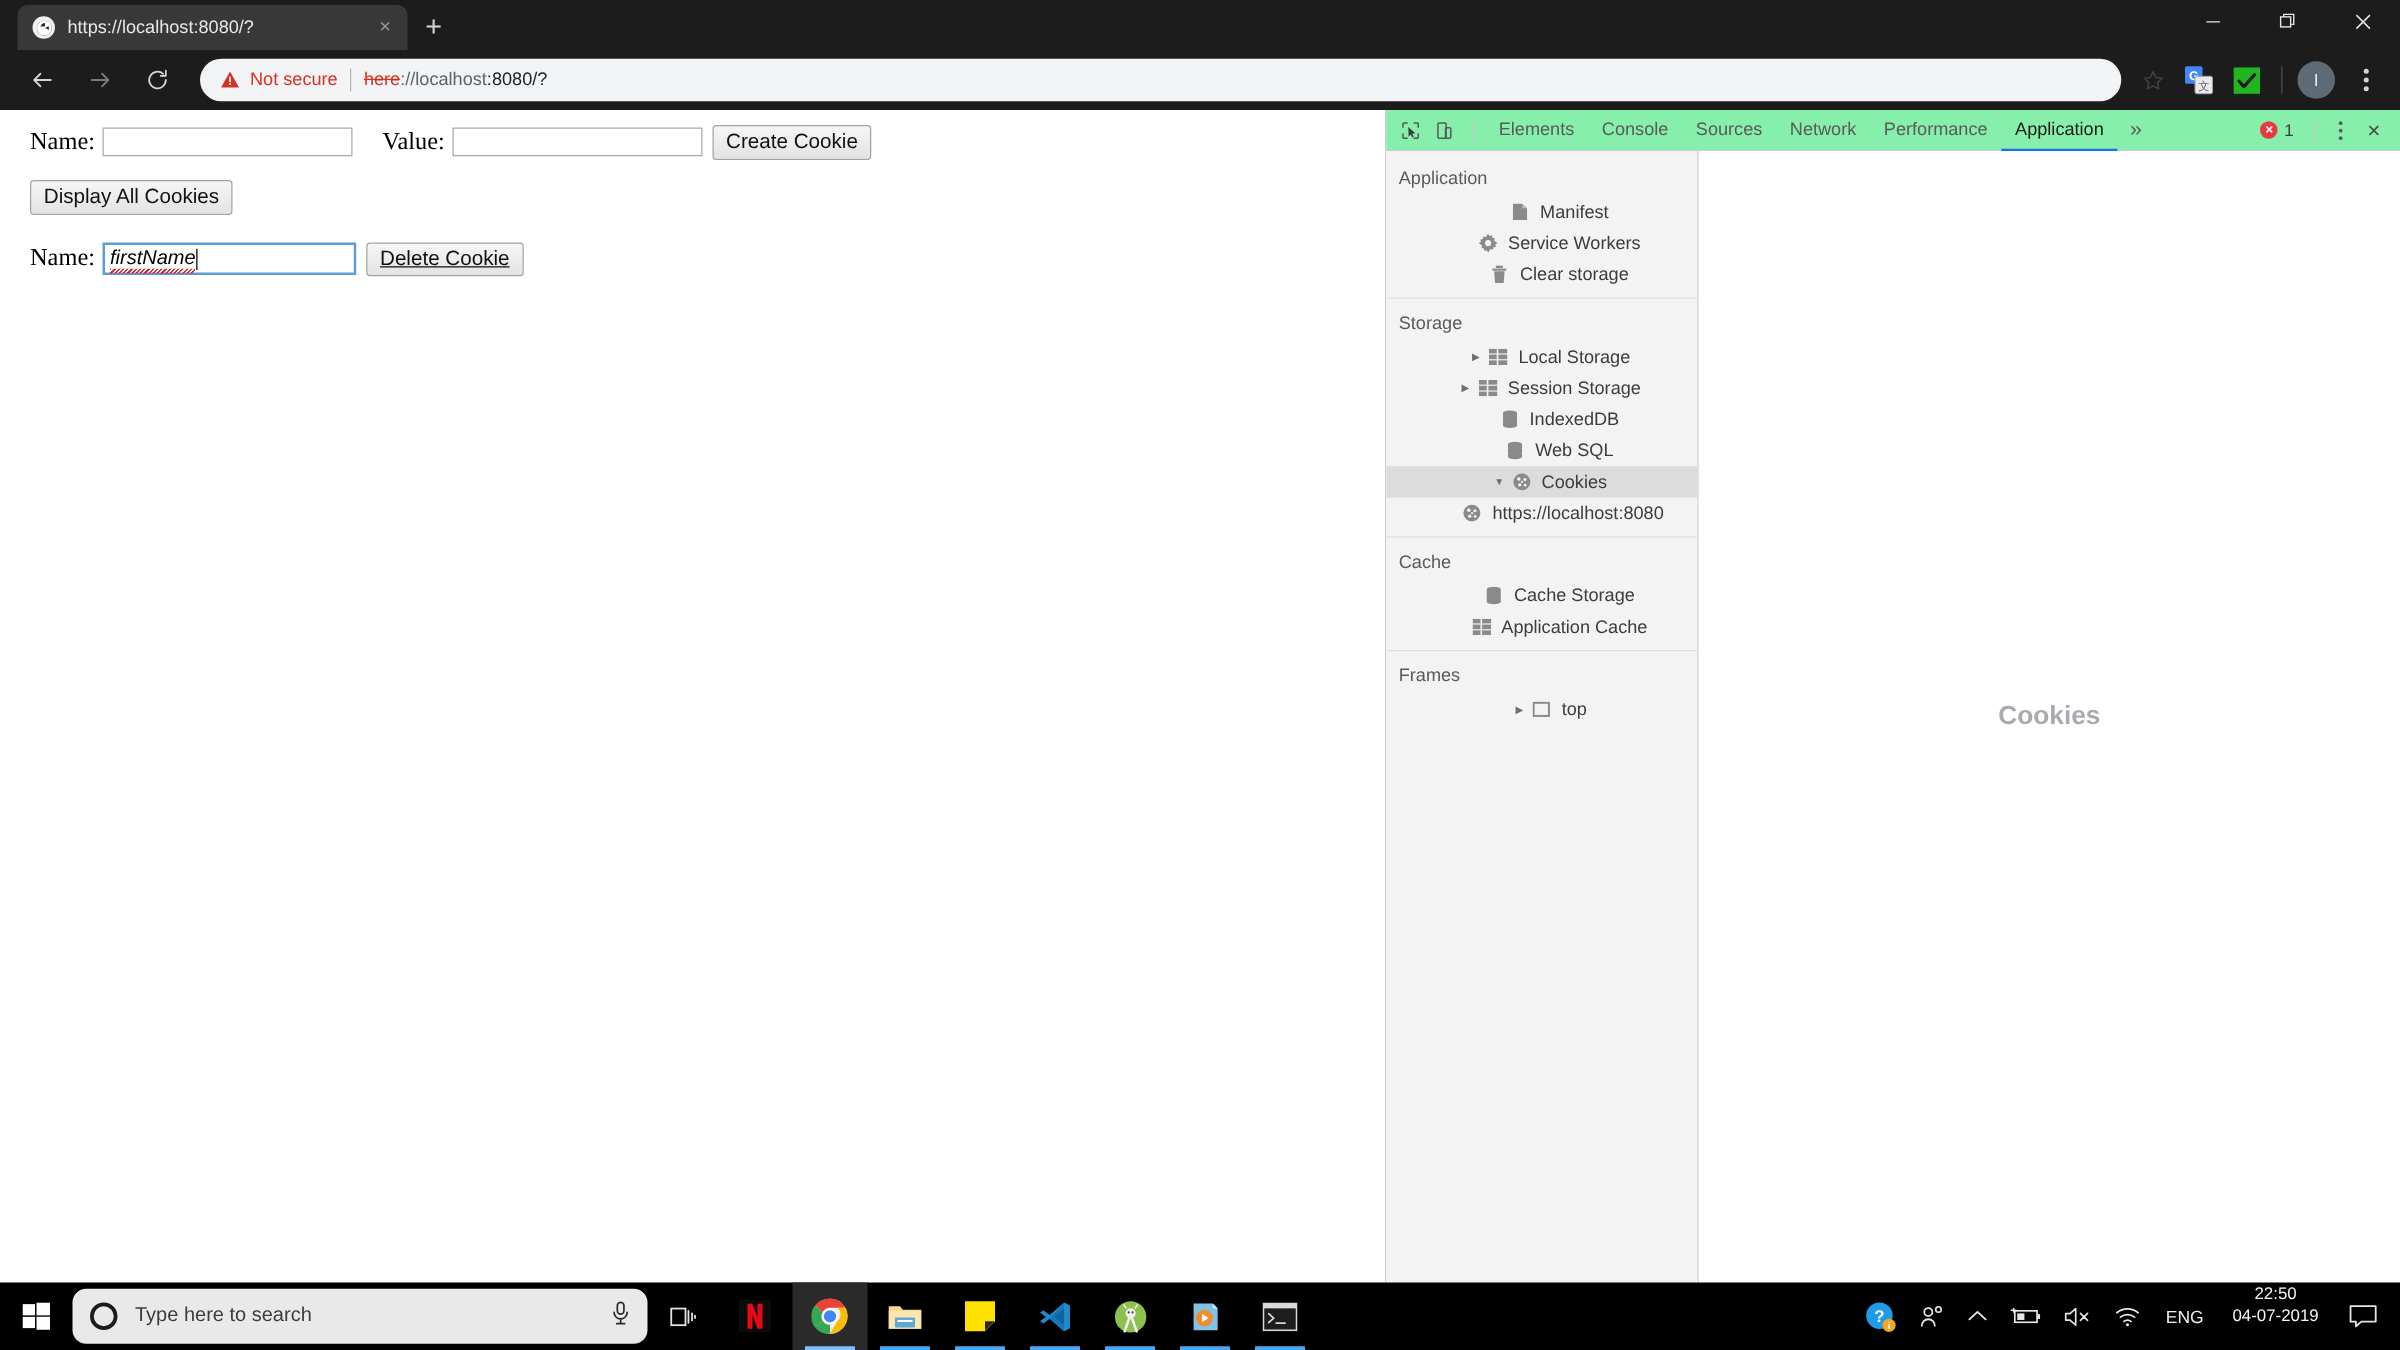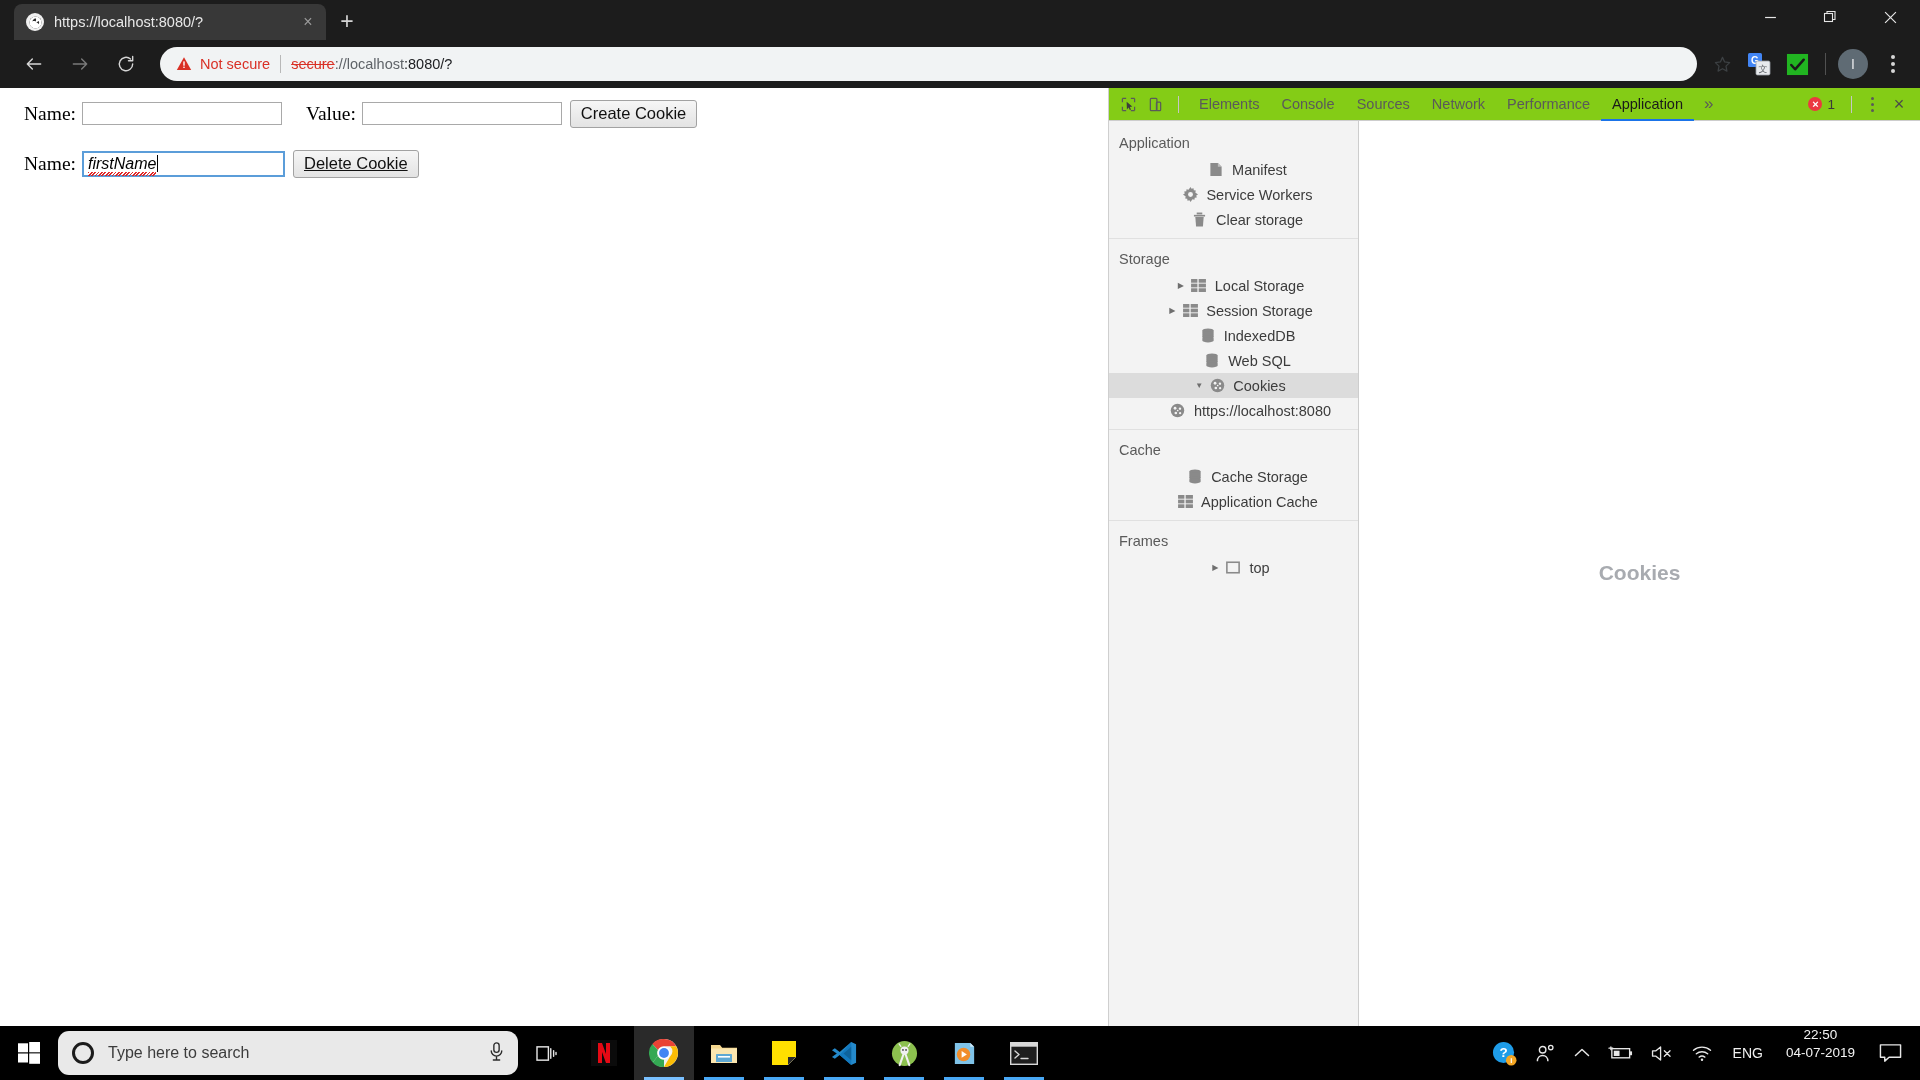--- a/index.html
+++ b/index.html
@@ -128,21 +128,21 @@
   #text-caret { display:inline-block; width:1px; height:17px; background:#000; margin-left:1px; vertical-align:middle; }
   #delete-cookie-button { margin-left:8px;text-decoration:underline; }
 
   
   #devtools {
     position:absolute; left:1108px; top:88px; width:812px; height:938px;
     background:#ffffff; border-left:1px solid #cfcfcf;
     display:flex; flex-direction:column;
   }
   #devtools-toolbar {
-    height:33px; flex:0 0 33px; background:#84cc16;
+    height:33px; flex:0 0 33px; background:#86efac;
     border-bottom:1px solid #cdcdcd;
     display:flex; align-items:center; padding:0 6px;text-align:right;
   }
   .dt-icon-btn { width:27px; height:27px; display:flex; align-items:center; justify-content:center; color:#5a5a5a; flex:0 0 27px; }
   #dt-toolbar-sep { width:1px; height:17px; background:#c6c6c6; margin:0 9px; flex:0 0 1px; }
   .dt-tab {
     font-size:14.5px; color:#5a5a5a; padding:0 11px; height:33px;
     display:flex; align-items:center; white-space:nowrap;
   }
   .dt-tab.active { color:#1a1a1a; box-shadow: inset 0 -2px 0 #1a73e8; }
@@ -274,21 +274,21 @@
     <div id="omnibox">
       <span id="security-warning-icon">
         <svg width="16" height="16" viewBox="0 0 16 16">
           <path d="M8 1.2L15.2 14H.8z" fill="#d93025"></path>
           <rect x="7.3" y="5.4" width="1.4" height="4.3" fill="#fff"></rect>
           <rect x="7.3" y="10.6" width="1.4" height="1.4" fill="#fff"></rect>
         </svg>
       </span>
       <span id="security-label">Not secure</span>
       <span id="omnibox-divider"></span>
-      <span id="url-text"><span class="scheme-strike">secure</span><span class="host-dim">://localhost</span><span>:8080/?</span></span>
+      <span id="url-text"><span class="scheme-strike">here</span><span class="host-dim">://localhost</span><span>:8080/?</span></span>
     </div>
 
     <div id="bookmark-star">
       <svg width="19" height="19" viewBox="0 0 24 24">
           <path d="M12 3l2.7 5.8 6.3.8-4.6 4.4 1.2 6.3L12 17.3 6.4 20.3l1.2-6.3L3 9.6l6.3-.8z" fill="none" stroke="#3c4043" stroke-width="1.6" stroke-linejoin="round"></path>
         </svg>
     </div>
     <div class="ext-icon">
       <svg width="24" height="24" viewBox="0 0 24 24">
         <rect x="1" y="1" width="14" height="14" rx="1.5" fill="#4285f4"></rect>
@@ -316,20 +316,23 @@
     <div id="page-content">
 
       <div class="form-row">
         <span class="form-label">Name:</span>
         <input class="text-input" id="create-name-input" type="text" value="" style="">
         <span class="form-label" style="margin-left:24px;">Value:</span>
         <input class="text-input" id="create-value-input" type="text" value="" style="">
         <button class="html-button" id="create-cookie-button">Create Cookie</button>
       </div>
 
+      <div class="form-row" id="display-all-row">
+        <button class="html-button">Display All Cookies</button>
+      </div>
 
       <div class="form-row" id="delete-row">
         <span class="form-label">Name:</span>
         <span id="delete-name-wrap">
           <span id="delete-name-box">
             <span id="delete-name-value">
               <span>firstName</span>
               <span id="spell-underline"></span>
             </span>
               <span id="text-caret"></span>

